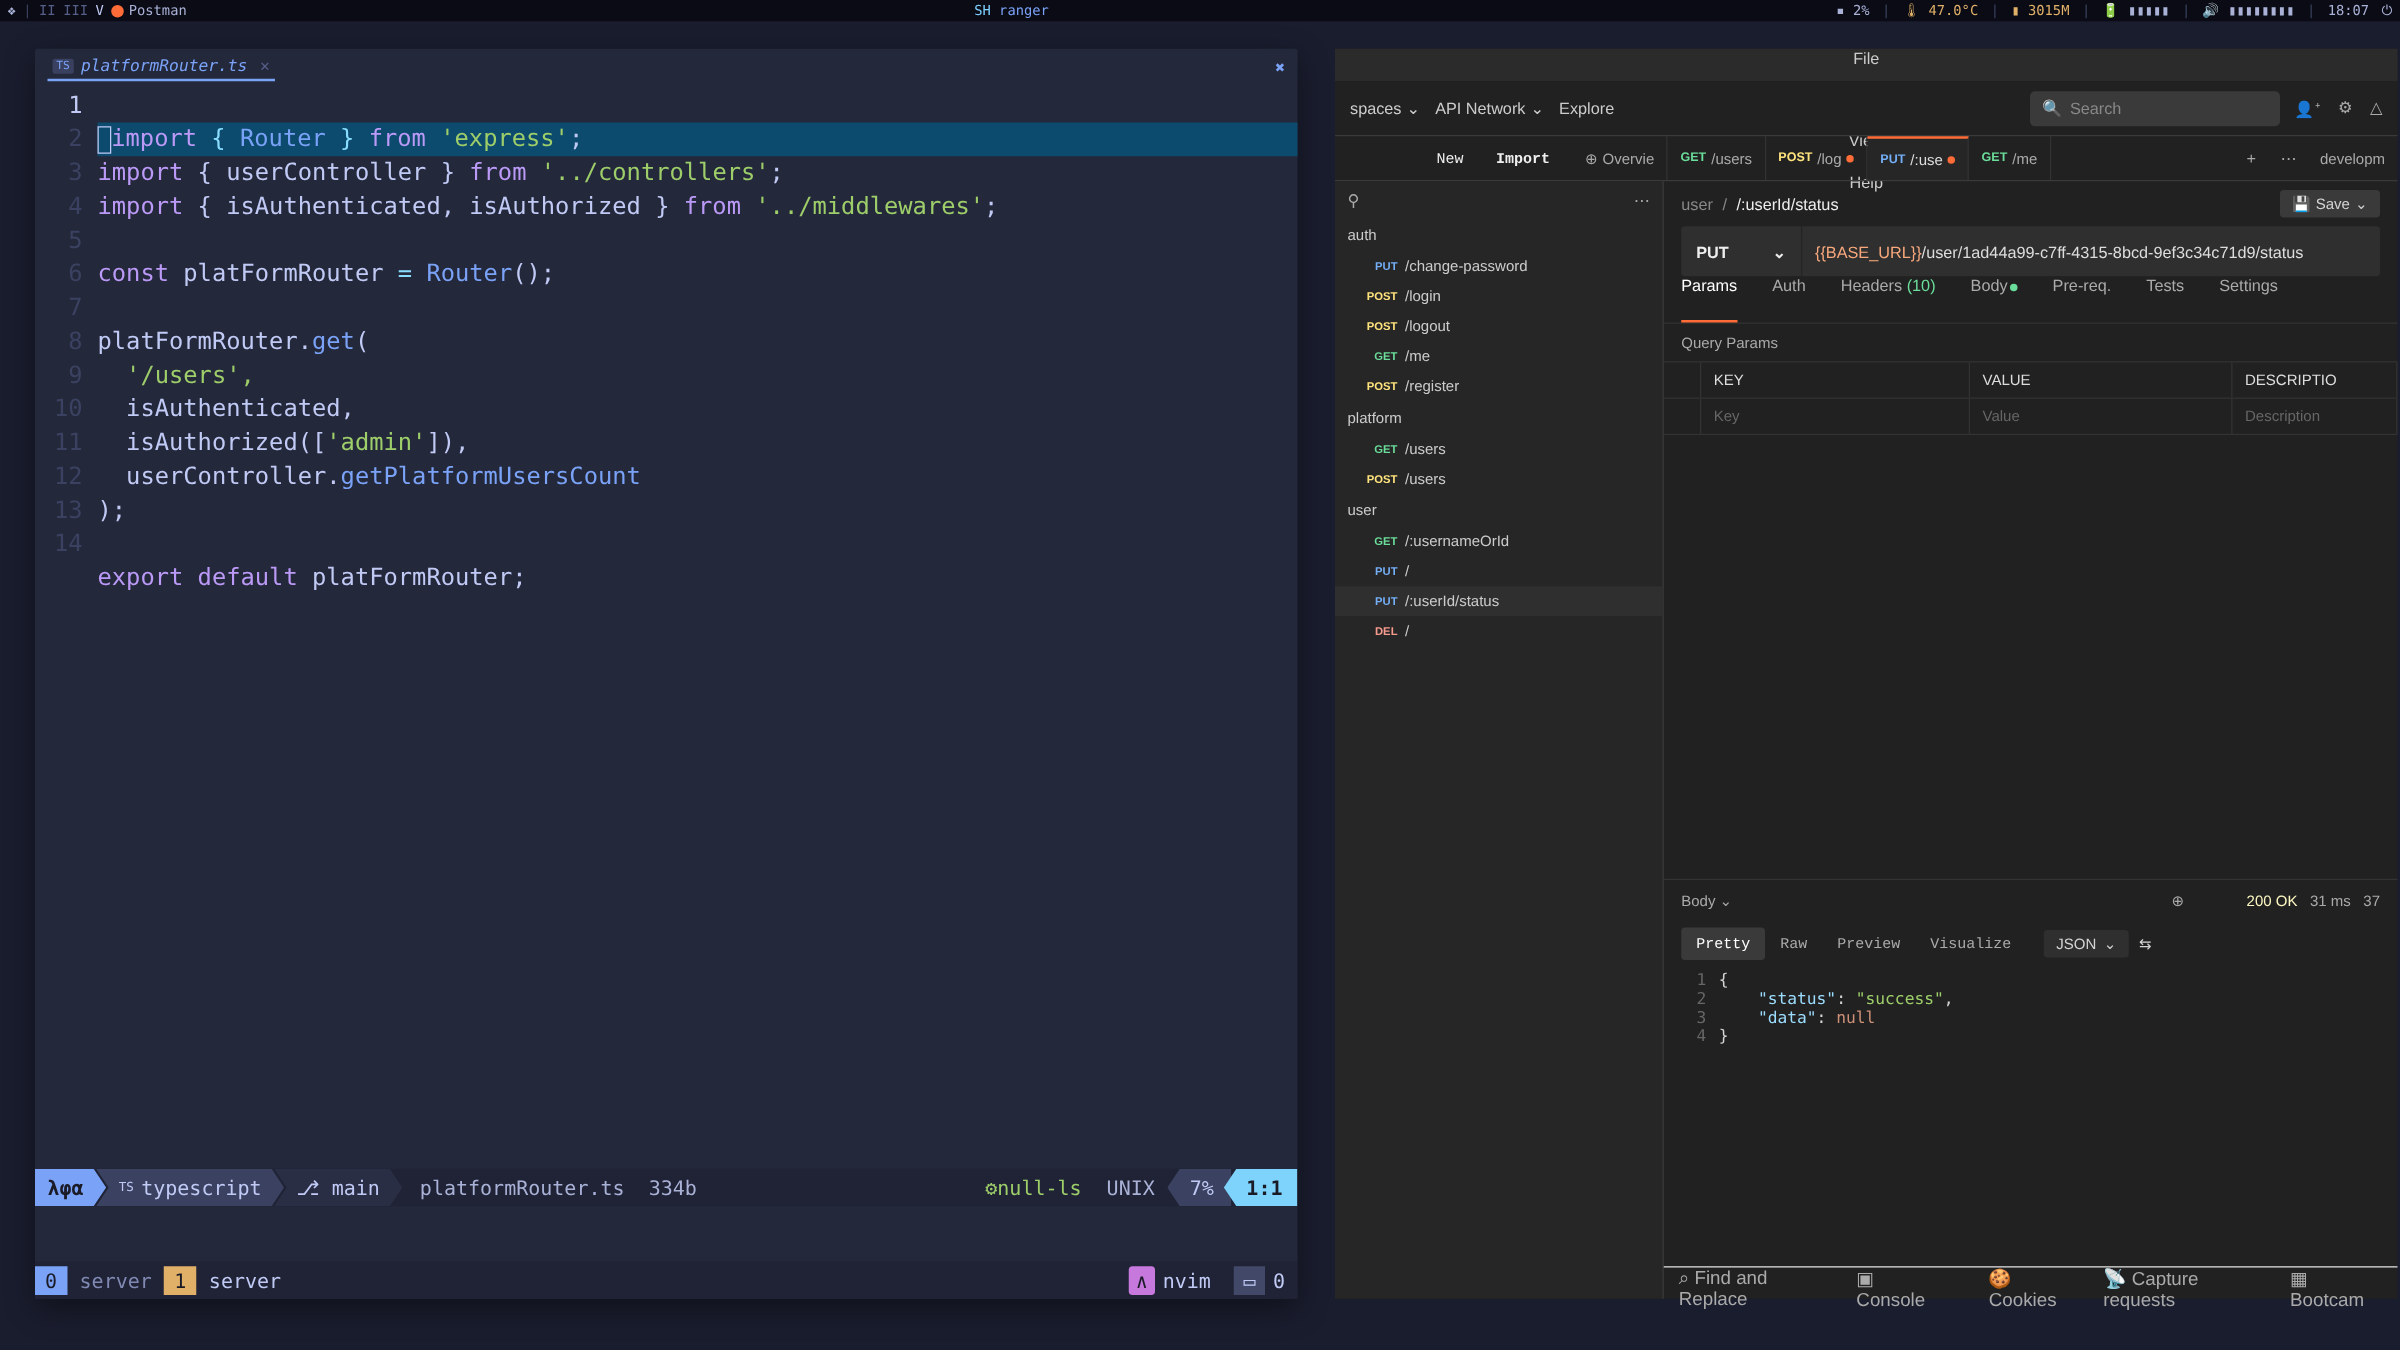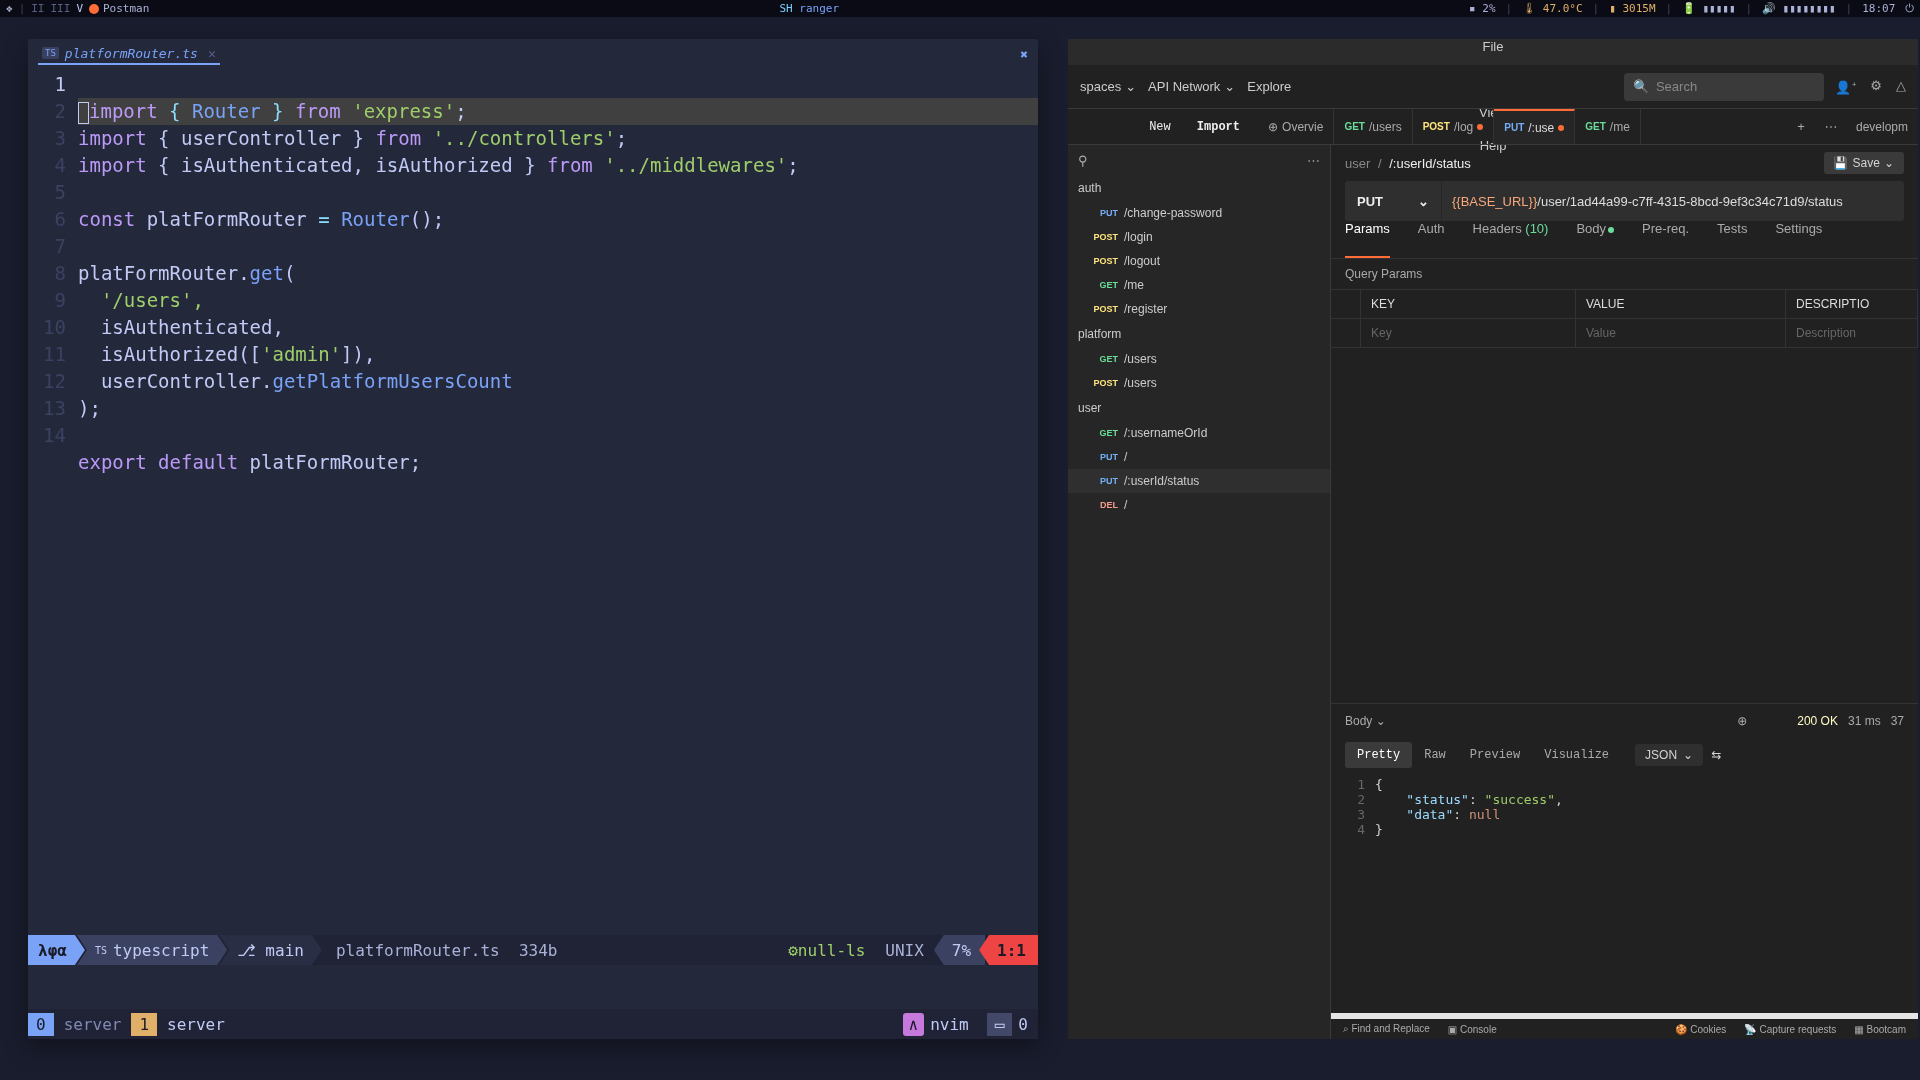--- a/index.html
+++ b/index.html
@@ -23,39 +23,39 @@
 .editor-window { width: 1010px; height: 1000px; background: #24283b; border-radius: 2px; display: flex; flex-direction: column; box-shadow: 0 8px 24px rgba(0,0,0,.4); }
 .editor-tabs { height: 30px; display: flex; align-items: center; padding: 0 10px; position: relative; }
 .ed-tab { display: flex; align-items: center; gap: 6px; font-style: italic; color: #7aa2f7; padding: 2px 4px; border-bottom: 2px solid #7aa2f7; }
 .ed-tab .ts-ico { font-size: 9px; font-style: normal; background: #394060; color: #7aa2f7; padding: 1px 3px; border-radius: 2px; }
 .ed-tab .close { font-style: normal; color: #565f89; margin-left: 4px; }
 .tab-x-corner { position: absolute; right: 10px; color: #7aa2f7; }
 .editor-body { flex: 1; display: flex; font-size: 19px; line-height: 27px; padding-top: 2px; }
 .gutter { width: 50px; text-align: right; color: #3b4261; padding-right: 12px; user-select: none; }
 .gutter .cur { color: #c0caf5; }
 .code { flex: 1; white-space: pre; }
-.code .line1 { background: #404040; display: inline-block; width: 100%; }
+.code .line1 { background: #0c4a6e; display: inline-block; width: 100%; }
 .kw { color: #bb9af7; }
 .ty { color: #7aa2f7; }
 .st { color: #9ece6a; }
 .fn { color: #7aa2f7; }
 .op { color: #89ddff; }
 .cursor-box { border: 1px solid #c0caf5; display: inline-block; width: 11px; height: 22px; vertical-align: middle; }
 
 .statusline { height: 30px; background: #1f2335; display: flex; align-items: center; font-size: 16px; }
 .sl-seg { padding: 2px 10px; height: 100%; display: flex; align-items: center; }
 .sl-mode { background: #7aa2f7; color: #1a1b26; font-weight: bold; clip-path: polygon(0 0, calc(100% - 10px) 0, 100% 50%, calc(100% - 10px) 100%, 0 100%); padding-right: 18px; }
 .sl-lang { background: #3b4261; color: #c0caf5; clip-path: polygon(0 0, calc(100% - 10px) 0, 100% 50%, calc(100% - 10px) 100%, 0 100%, 10px 50%); margin-left: -8px; padding: 2px 18px; }
 .sl-branch { background: #2a2e44; color: #c0caf5; clip-path: polygon(0 0, calc(100% - 10px) 0, 100% 50%, calc(100% - 10px) 100%, 0 100%, 10px 50%); margin-left: -8px; padding: 2px 18px; }
 .sl-file { color: #a9b1d6; padding: 0 14px; }
 .sl-flex { flex: 1; }
 .sl-mid { color: #9ece6a; }
 .sl-enc { color: #a9b1d6; padding: 0 10px; }
 .sl-pct { background: #3b4261; color: #c0caf5; clip-path: polygon(10px 0, 100% 0, 100% 100%, 10px 100%, 0 50%); padding: 2px 14px 2px 18px; margin-right: -6px; }
-.sl-pos { background: #ef4444; color: #1a1b26; font-weight: bold; clip-path: polygon(10px 0, 100% 0, 100% 100%, 10px 100%, 0 50%); padding: 2px 12px 2px 18px; }
+.sl-pos { background: #7dd3fc; color: #1a1b26; font-weight: bold; clip-path: polygon(10px 0, 100% 0, 100% 100%, 10px 100%, 0 50%); padding: 2px 12px 2px 18px; }
 
 .editor-gap { height: 44px; }
 
 .tmuxline { height: 30px; background: #1f2335; display: flex; align-items: center; font-size: 16px; }
 .tmux-num { background: #7aa2f7; color: #1a1b26; padding: 2px 8px; }
 .tmux-num.orange { background: #e0af68; color: #1a1b26; }
 .tmux-name { padding: 0 10px; color: #8089b3; }
 .tmux-flex { flex: 1; }
 .tmux-badge { background: #c678dd; color: #1a1b26; padding: 2px 6px; border-radius: 3px; margin-right: 6px; }
 .tmux-app { color: #c0caf5; padding-right: 12px; }
@@ -134,21 +134,21 @@
 .resptab.active { background: #3a3a3a; color: #fff; }
 .pm-resp-fmt { margin-left: 14px; background: #2f2f2f; padding: 4px 10px; border-radius: 3px; display: flex; gap: 6px; }
 
 .pm-json { flex: 0 0 240px; padding: 4px 14px; font-family: monospace; font-size: 13px; display: flex; }
 .json-gut { width: 30px; text-align: right; color: #666; padding-right: 10px; }
 .json-body { white-space: pre; }
 .jk { color: #9cdcfe; }
 .jv { color: #9ece6a; }
 .jn { color: #ce9178; }
 
-.pm-footer { height: 26px; border-top: 6px solid #e5e5e5; display: flex; align-items: center; padding: 0 12px; font-size: 10px; color: #aaa; gap: 18px; }
+.pm-footer { height: 26px; border-top: 1px solid #e5e5e5; display: flex; padding: 0 12px; font-size: 15px; color: #aaa; gap: 18px; }
 .pm-footer-flex { flex: 1; }
 </style>
 </head>
 <body>
 
 <div class="sysbar">
   <div class="sysbar-left">
     <span>❖</span>
     <span class="sys-sep">|</span>
     <span class="ws-btn">II</span>

